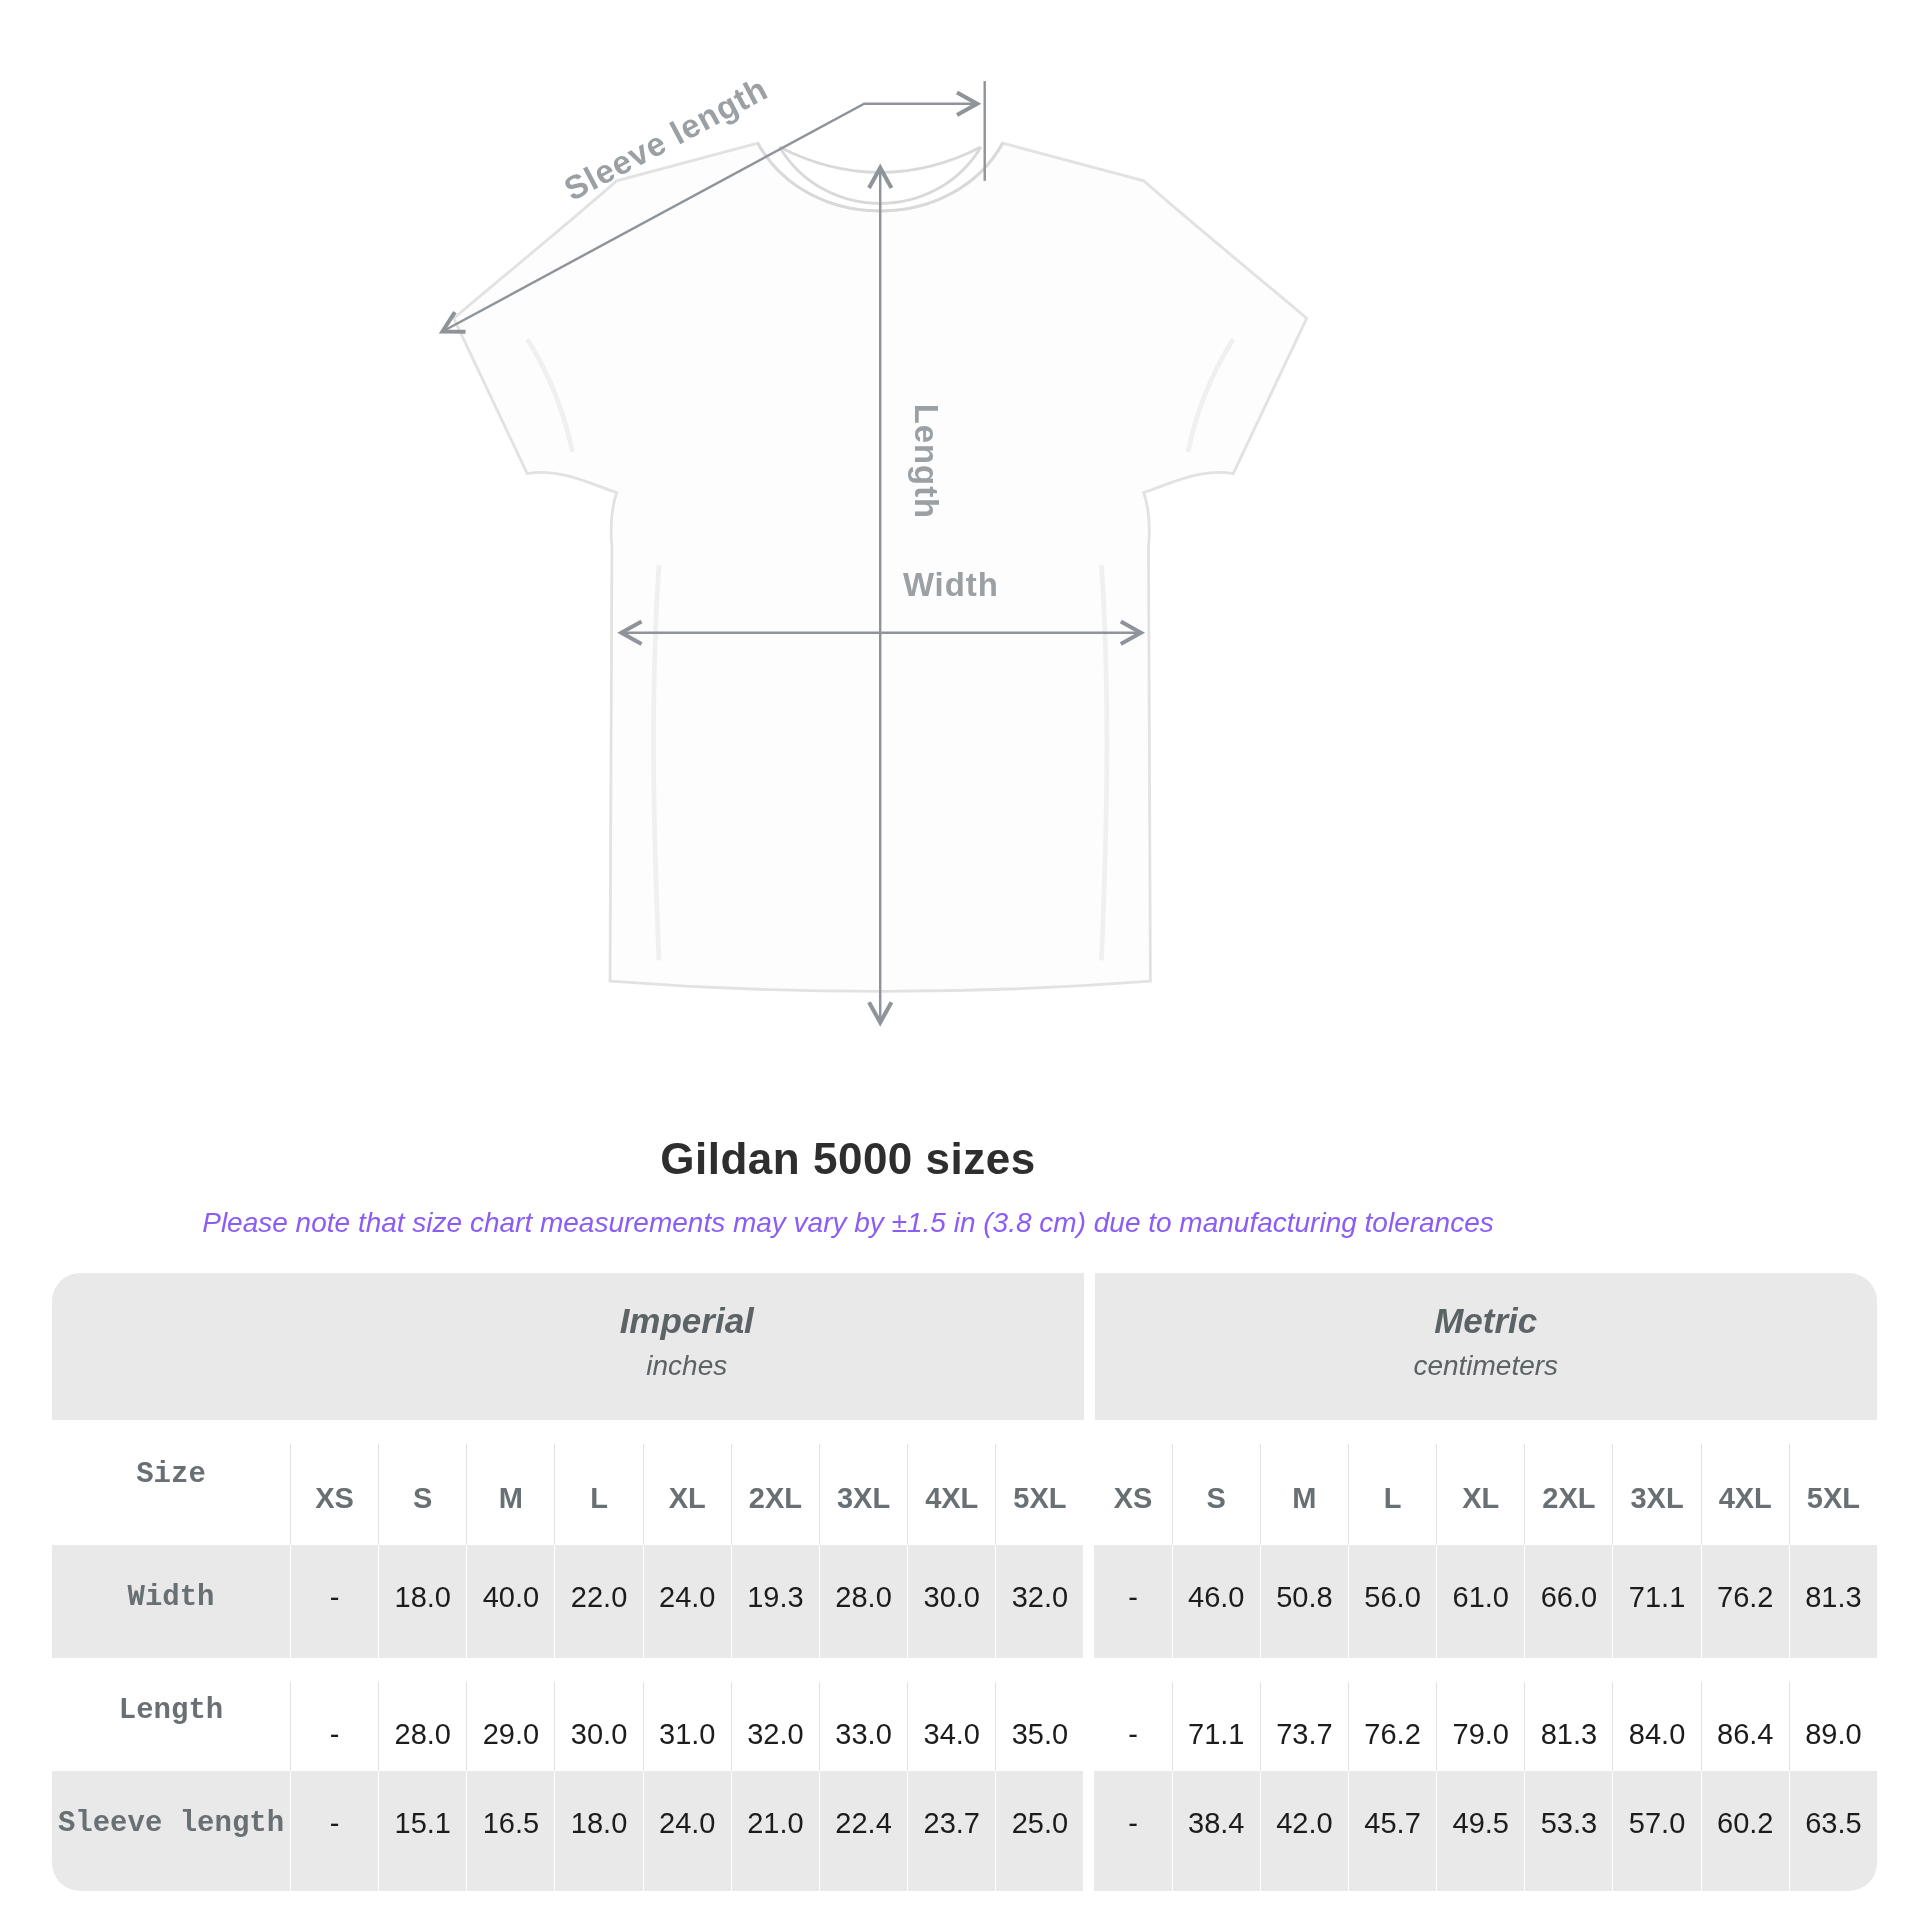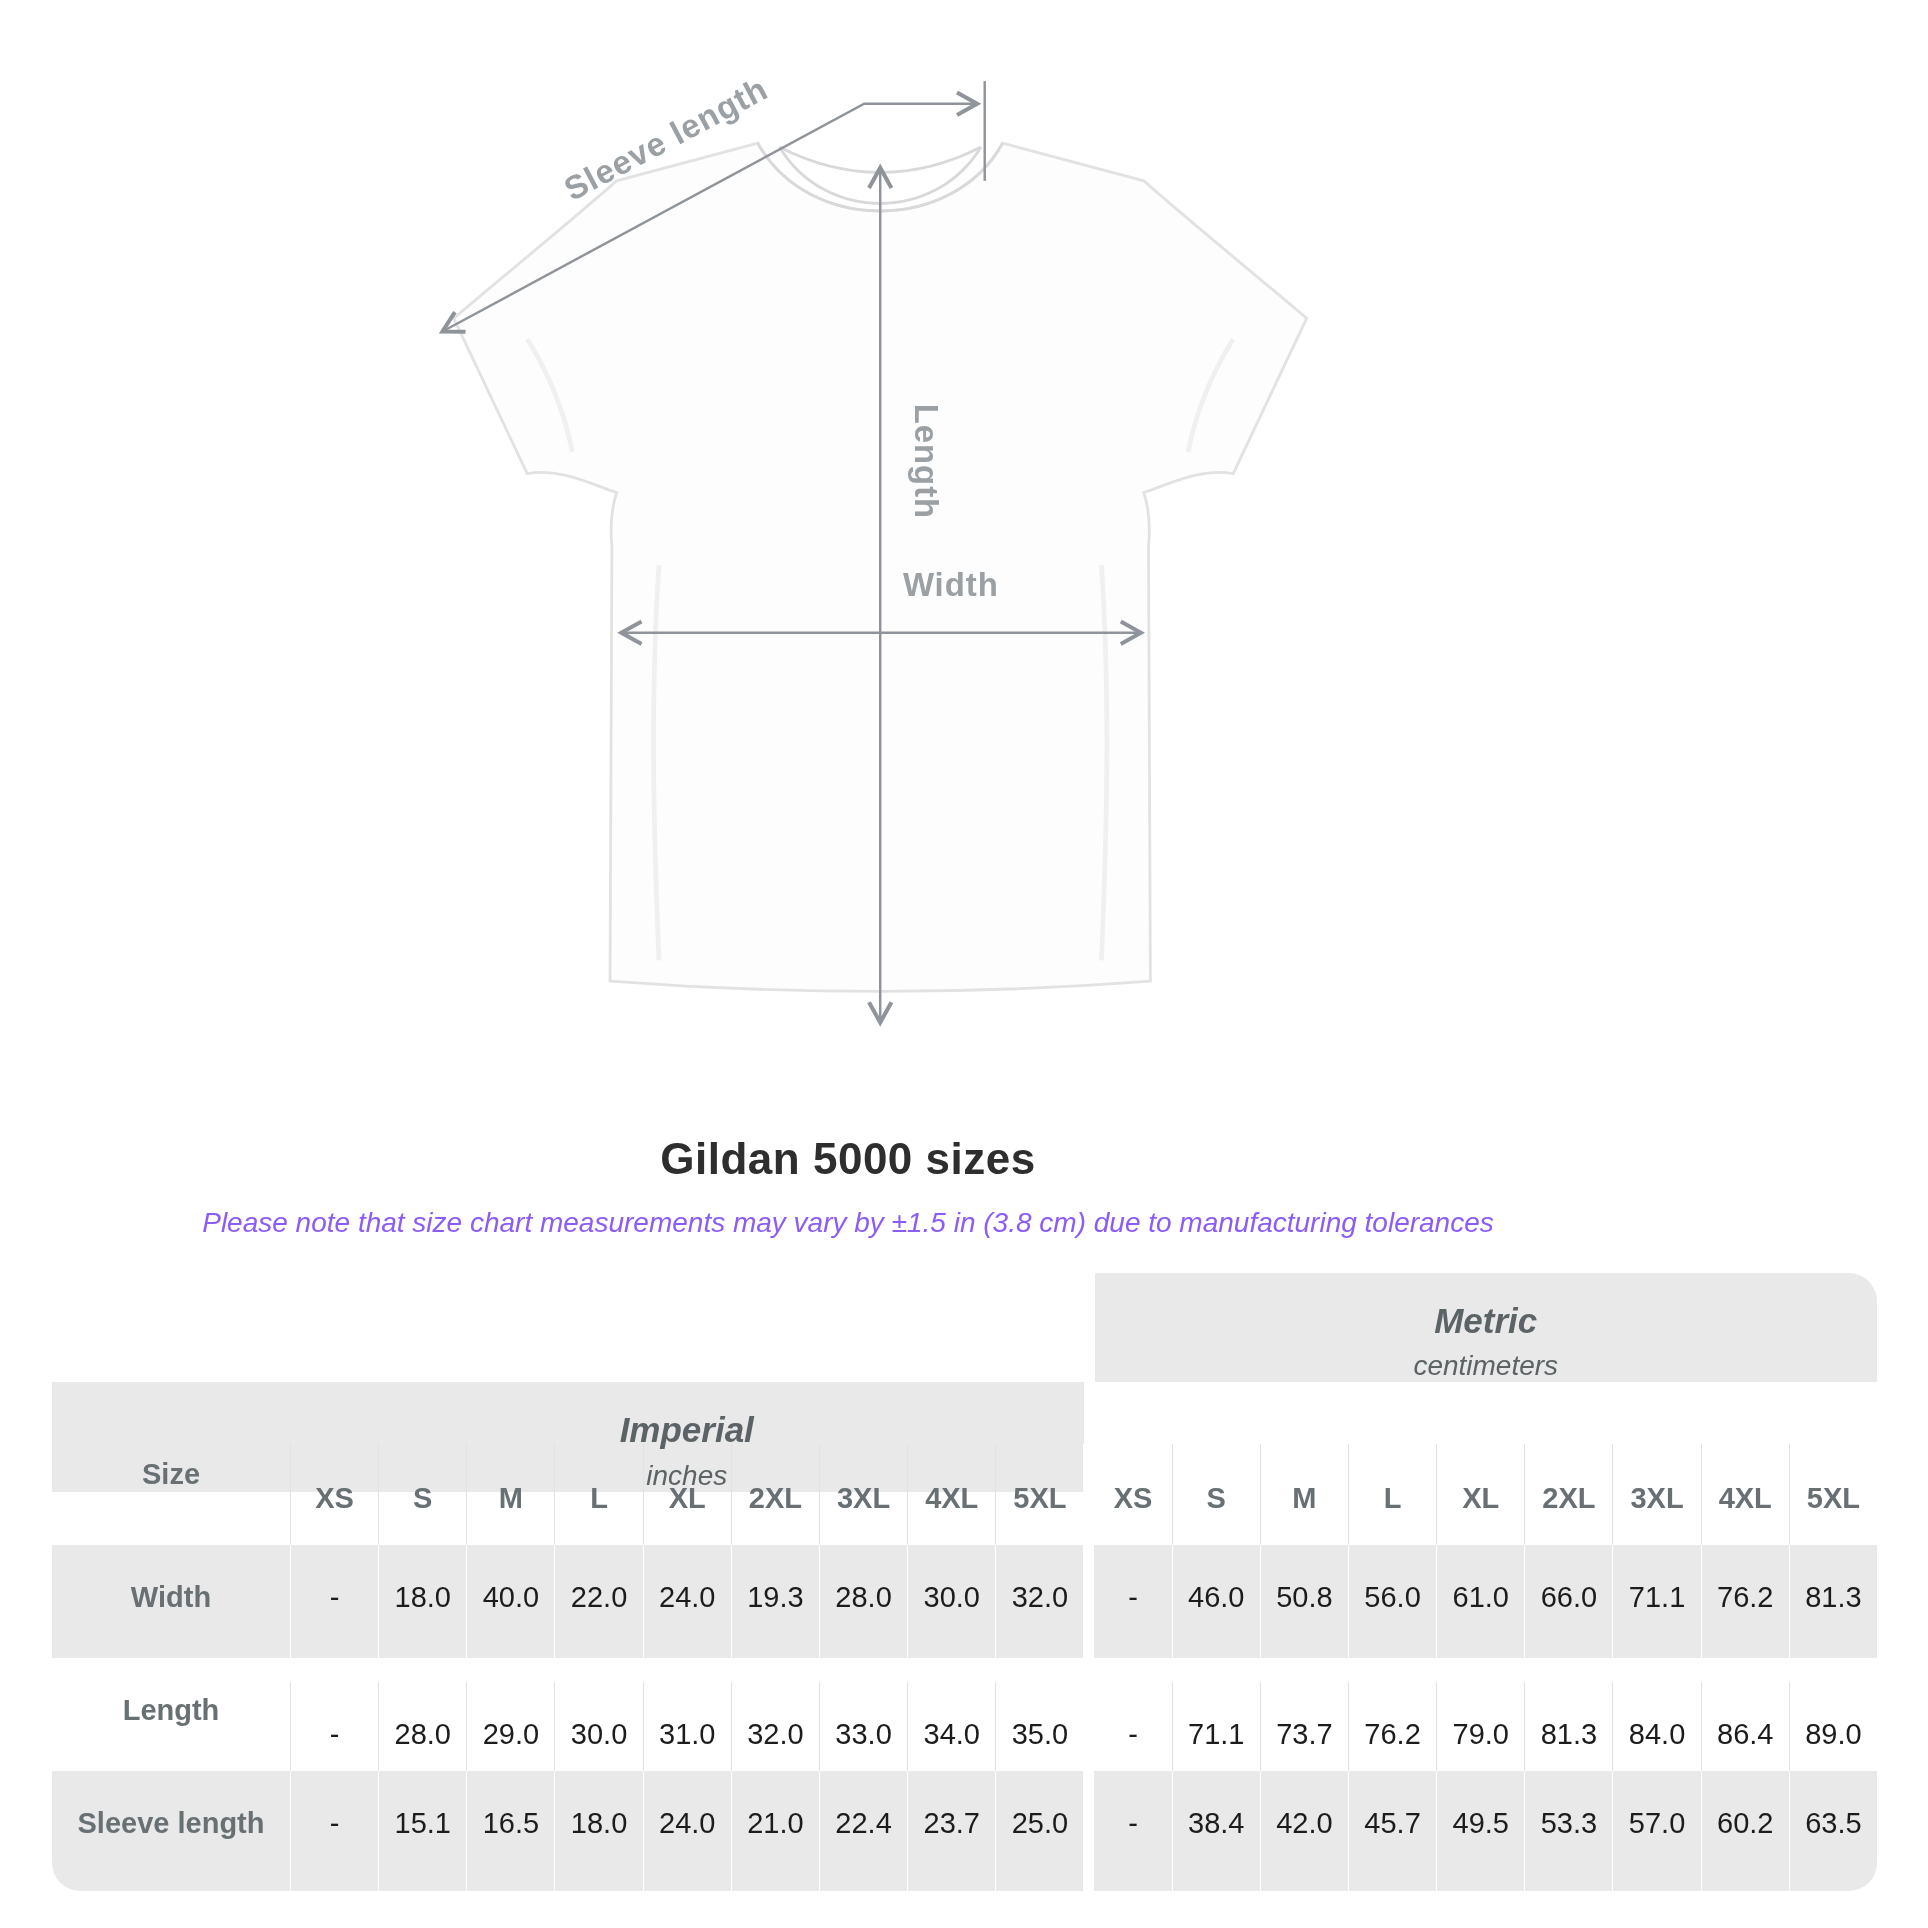--- a/index.html
+++ b/index.html
@@ -31,21 +31,21 @@
   .trow.gray{background:#e9e9e9;}
   .trow.white{background:#ffffff;}
   .trow.white .cell + .cell{border-left:1.9px solid #e2e2e2;margin-top:24px;}
   .trow.gray  .cell + .cell{border-left:1.9px solid #ffffff;}
   .cell.split{border-left:11.3px solid #ffffff !important;}
   .thead{height:125px;}
   .thead .cell{padding-top:38px;font-weight:bold;color:#687074;}
   .drow{height:113px;}
   .drow .cell{padding-top:36px;}
   .drow.last{height:120px;}
-  .rlabel{font-weight:bold;color:#687074;}
+  .rlabel{font-weight:bold;color:#687074;font-family:Liberation Mono, monospace;}
   
   .band{height:147px;background:#ffffff;}
   .band-cell{box-sizing:border-box;background:#e9e9e9;text-align:center;padding-top:28px;}
   .band-imperial{grid-column:1 / 11;padding-left:238px;}
   .band-metric{grid-column:11 / 20;border-left:11.3px solid #ffffff;}
   .gname{font-size:35px;font-weight:bold;font-style:italic;color:#5c6366;}
   .gunit{margin-top:9.4px;font-size:28px;font-style:italic;color:#5c6366;}
 </style>
 </head>
 <body>
@@ -100,27 +100,27 @@
     <text class="mlabel" x="1010" y="633" text-anchor="middle">Width</text>
   </svg>
 
   <div class="title-wrap">
     <h1>Gildan 5000 sizes</h1>
     <p>Please note that size chart measurements may vary by ±1.5 in (3.8 cm) due to manufacturing tolerances</p>
   </div>
 
   <div class="size-table">
     <div class="trow band">
+      <div class="band-cell band-imperial">
+        <div class="gname">Imperial</div>
+        <div class="gunit">inches</div>
+      </div>
       <div class="band-cell band-metric">
         <div class="gname">Metric</div>
         <div class="gunit">centimeters</div>
-      </div>
-      <div class="band-cell band-imperial">
-        <div class="gname">Imperial</div>
-        <div class="gunit">inches</div>
       </div>
     </div>
     <div class="trow thead white">
         <div class="cell rlabel">Size</div>
         <div class="cell">XS</div>
         <div class="cell">S</div>
         <div class="cell">M</div>
         <div class="cell">L</div>
         <div class="cell">XL</div>
         <div class="cell">2XL</div>

